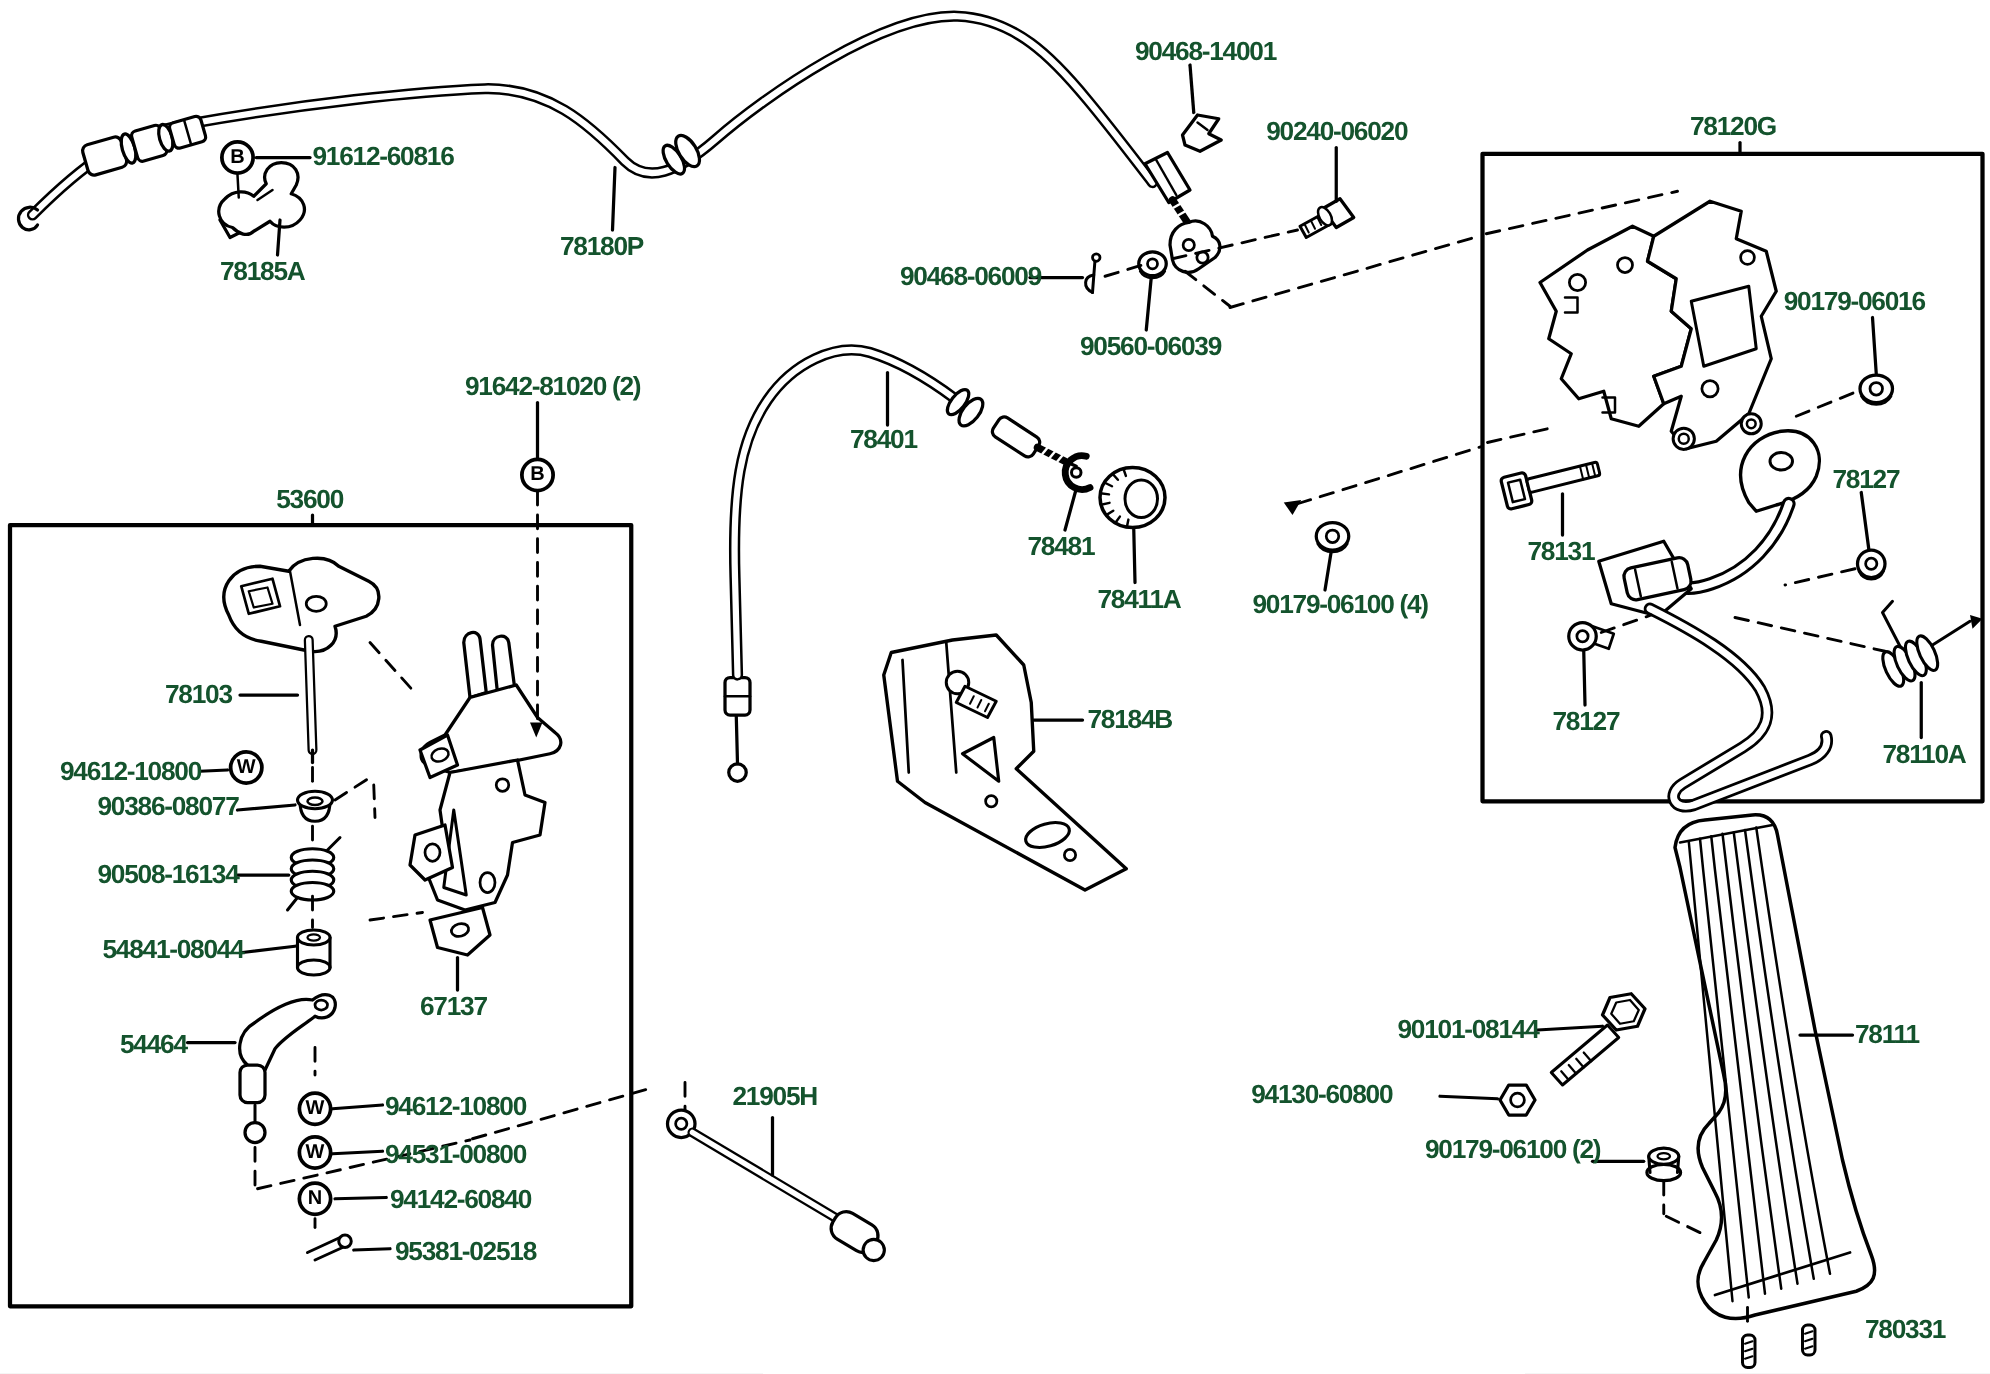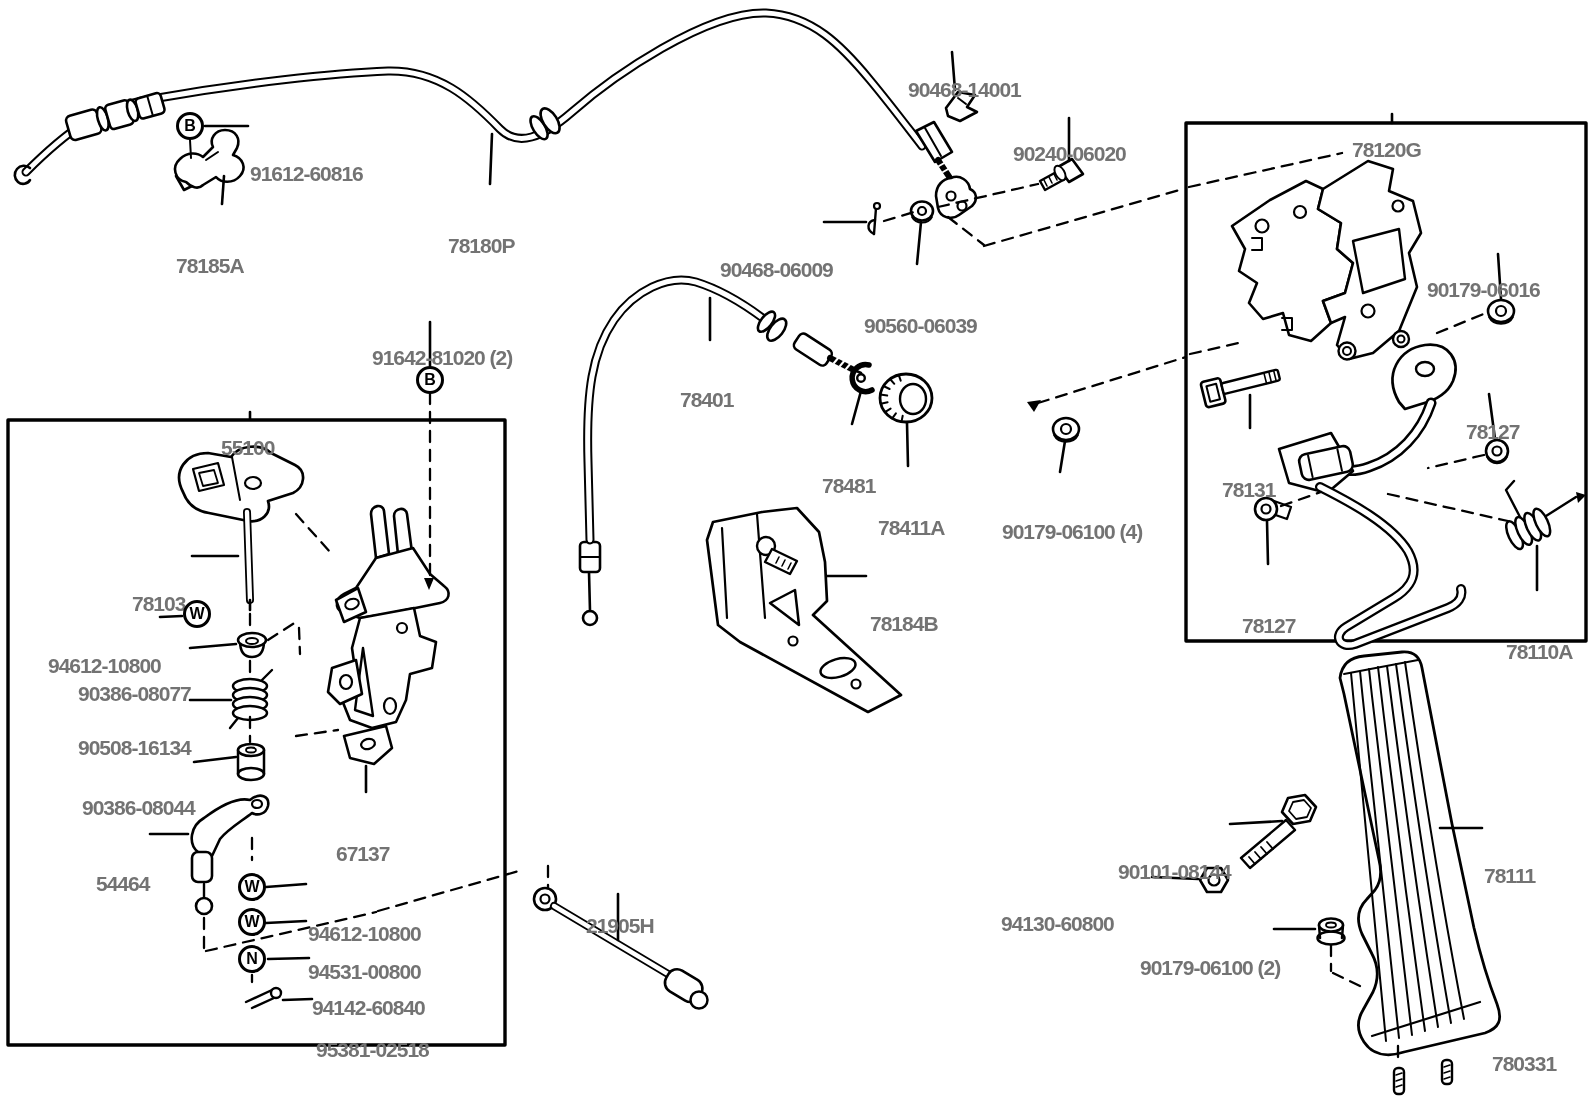--- a/index.html
+++ b/index.html
@@ -2,22 +2,22 @@
 <html><head>
 <meta charset="utf-8">
 <style>
   html,body{margin:0;padding:0;background:#e8e8e8;}
   .stage{
     position:relative;width:1592px;height:1099px;background:#ffffff;
     overflow:hidden;font-family:"Liberation Sans",sans-serif;
   }
   .stage svg{position:absolute;left:0;top:0;z-index:1;}
   .lbl{
-    position:absolute;z-index:2;color:#737373;white-space:nowrap;
-    font:700 21px "Liberation Sans",sans-serif;letter-spacing:-1px;margin-top:48px;
+    position:absolute;z-index:2;color:#14532d;white-space:nowrap;
+    font:700 21px "Liberation Sans",sans-serif;letter-spacing:-1px;
   }
   .marker{
     position:absolute;z-index:2;width:22px;height:22px;border:3px solid #000;
     border-radius:50%;background:#fff;display:flex;align-items:center;justify-content:center;
     font:700 16px "Liberation Sans",sans-serif;color:#000;
   }
 </style>
 </head>
 <body>
 
@@ -408,47 +408,47 @@
 <div class="lbl" style="left:908px;top:30px">90468-14001</div>
 <div class="lbl" style="left:1013px;top:94px">90240-06020</div>
 <div class="lbl" style="left:1352px;top:90px">78120G</div>
 <div class="lbl" style="left:250px;top:114px">91612-60816</div>
 <div class="lbl" style="left:176px;top:206px">78185A</div>
 <div class="lbl" style="left:448px;top:186px">78180P</div>
 <div class="lbl" style="left:720px;top:210px">90468-06009</div>
 <div class="lbl" style="left:864px;top:266px">90560-06039</div>
 <div class="lbl" style="left:1427px;top:230px">90179-06016</div>
 <div class="lbl" style="left:372px;top:298px">91642-81020 (2)</div>
-<div class="lbl" style="left:221px;top:388px">55100</div>
+<div class="lbl" style="left:221px;top:388px">53600</div>
 <div class="lbl" style="left:680px;top:340px">78401</div>
 <div class="lbl" style="left:822px;top:426px">78481</div>
 <div class="lbl" style="left:878px;top:468px">78411A</div>
 <div class="lbl" style="left:1002px;top:472px">90179-06100 (4)</div>
 <div class="lbl" style="left:1222px;top:430px">78131</div>
 <div class="lbl" style="left:1466px;top:372px">78127</div>
 <div class="lbl" style="left:1242px;top:566px">78127</div>
 <div class="lbl" style="left:1506px;top:592px">78110A</div>
 <div class="lbl" style="left:132px;top:544px">78103</div>
 <div class="lbl" style="left:48px;top:606px">94612-10800</div>
 <div class="lbl" style="left:78px;top:634px">90386-08077</div>
 <div class="lbl" style="left:78px;top:688px">90508-16134</div>
-<div class="lbl" style="left:82px;top:748px">90386-08044</div>
+<div class="lbl" style="left:82px;top:748px">54841-08044</div>
 <div class="lbl" style="left:96px;top:824px">54464</div>
 <div class="lbl" style="left:336px;top:794px">67137</div>
 <div class="lbl" style="left:308px;top:874px">94612-10800</div>
 <div class="lbl" style="left:308px;top:912px">94531-00800</div>
 <div class="lbl" style="left:312px;top:948px">94142-60840</div>
 <div class="lbl" style="left:316px;top:990px">95381-02518</div>
 <div class="lbl" style="left:586px;top:866px">21905H</div>
 <div class="lbl" style="left:870px;top:564px">78184B</div>
 <div class="lbl" style="left:1118px;top:812px">90101-08144</div>
 <div class="lbl" style="left:1001px;top:864px">94130-60800</div>
 <div class="lbl" style="left:1140px;top:908px">90179-06100 (2)</div>
 <div class="lbl" style="left:1484px;top:816px">78111</div>
-<div class="lbl" style="left:1492px;top:1004px">780331</div>
+<div class="lbl" style="left:1492px;top:1052px">780331</div>
 
 <div class="marker" style="left:176px;top:112px">B</div>
 <div class="marker" style="left:416px;top:366px">B</div>
 <div class="marker" style="left:183px;top:600px">W</div>
 <div class="marker" style="left:238px;top:873px">W</div>
 <div class="marker" style="left:238px;top:908px">W</div>
 <div class="marker" style="left:238px;top:945px">N</div>
 
 </div>
 

